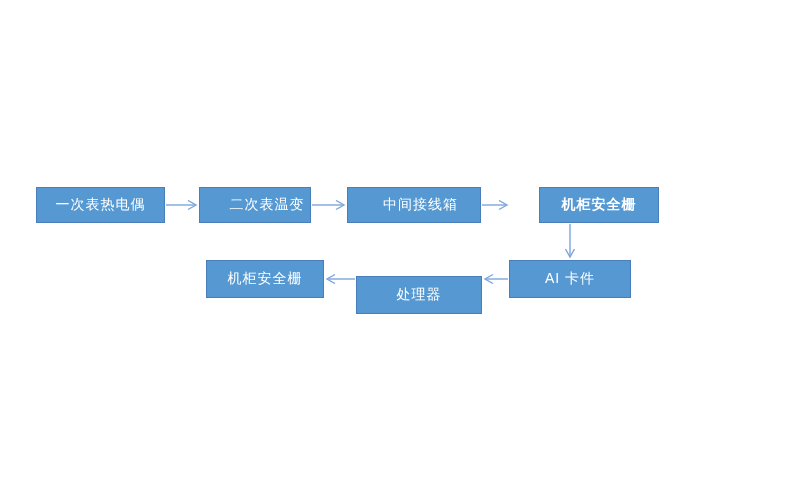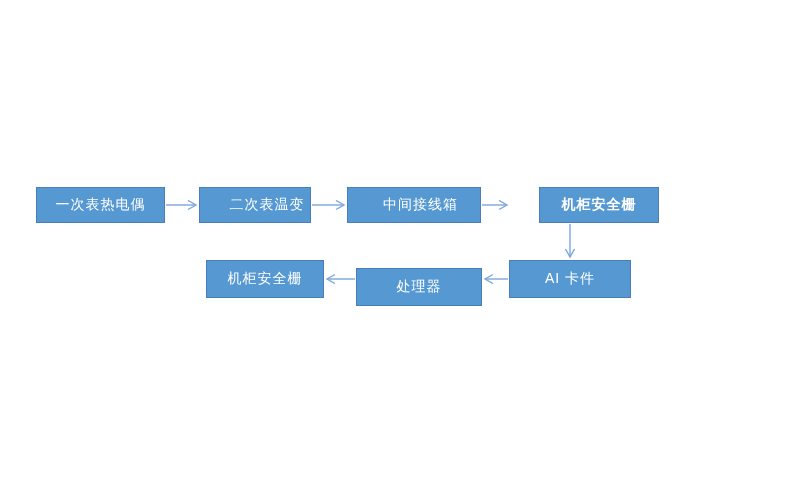--- a/index.html
+++ b/index.html
@@ -37,21 +37,21 @@
     letter-spacing: 1px;
     white-space: nowrap;
   }
   
   .n1 { left: 36px;  top: 187px; width: 129px; height: 36px; }
   .n2 { left: 199px; top: 187px; width: 112px; height: 36px; padding-left: 24px; }
   .n3 { left: 347px; top: 187px; width: 134px; height: 36px; padding-left: 13px; }
   .n4 { left: 539px; top: 187px; width: 120px; height: 36px; font-weight: bold; }
   
   .n5 { left: 509px; top: 260px; width: 122px; height: 38px; }
-  .n6 { left: 356px; top: 268px; width: 126px; height: 38px; }
+  .n6 { left: 356px; top: 276px; width: 126px; height: 38px; }
   .n7 { left: 206px; top: 260px; width: 118px; height: 38px; }
 </style>
 </head>
 <body>
 
 <div class="canvas">
 
   <svg class="arrows-layer" viewBox="0 0 800 500" xmlns="http://www.w3.org/2000/svg">
     <defs>
       <marker id="openArrow" markerWidth="14" markerHeight="14" refX="9" refY="5" orient="auto" markerUnits="userSpaceOnUse">

